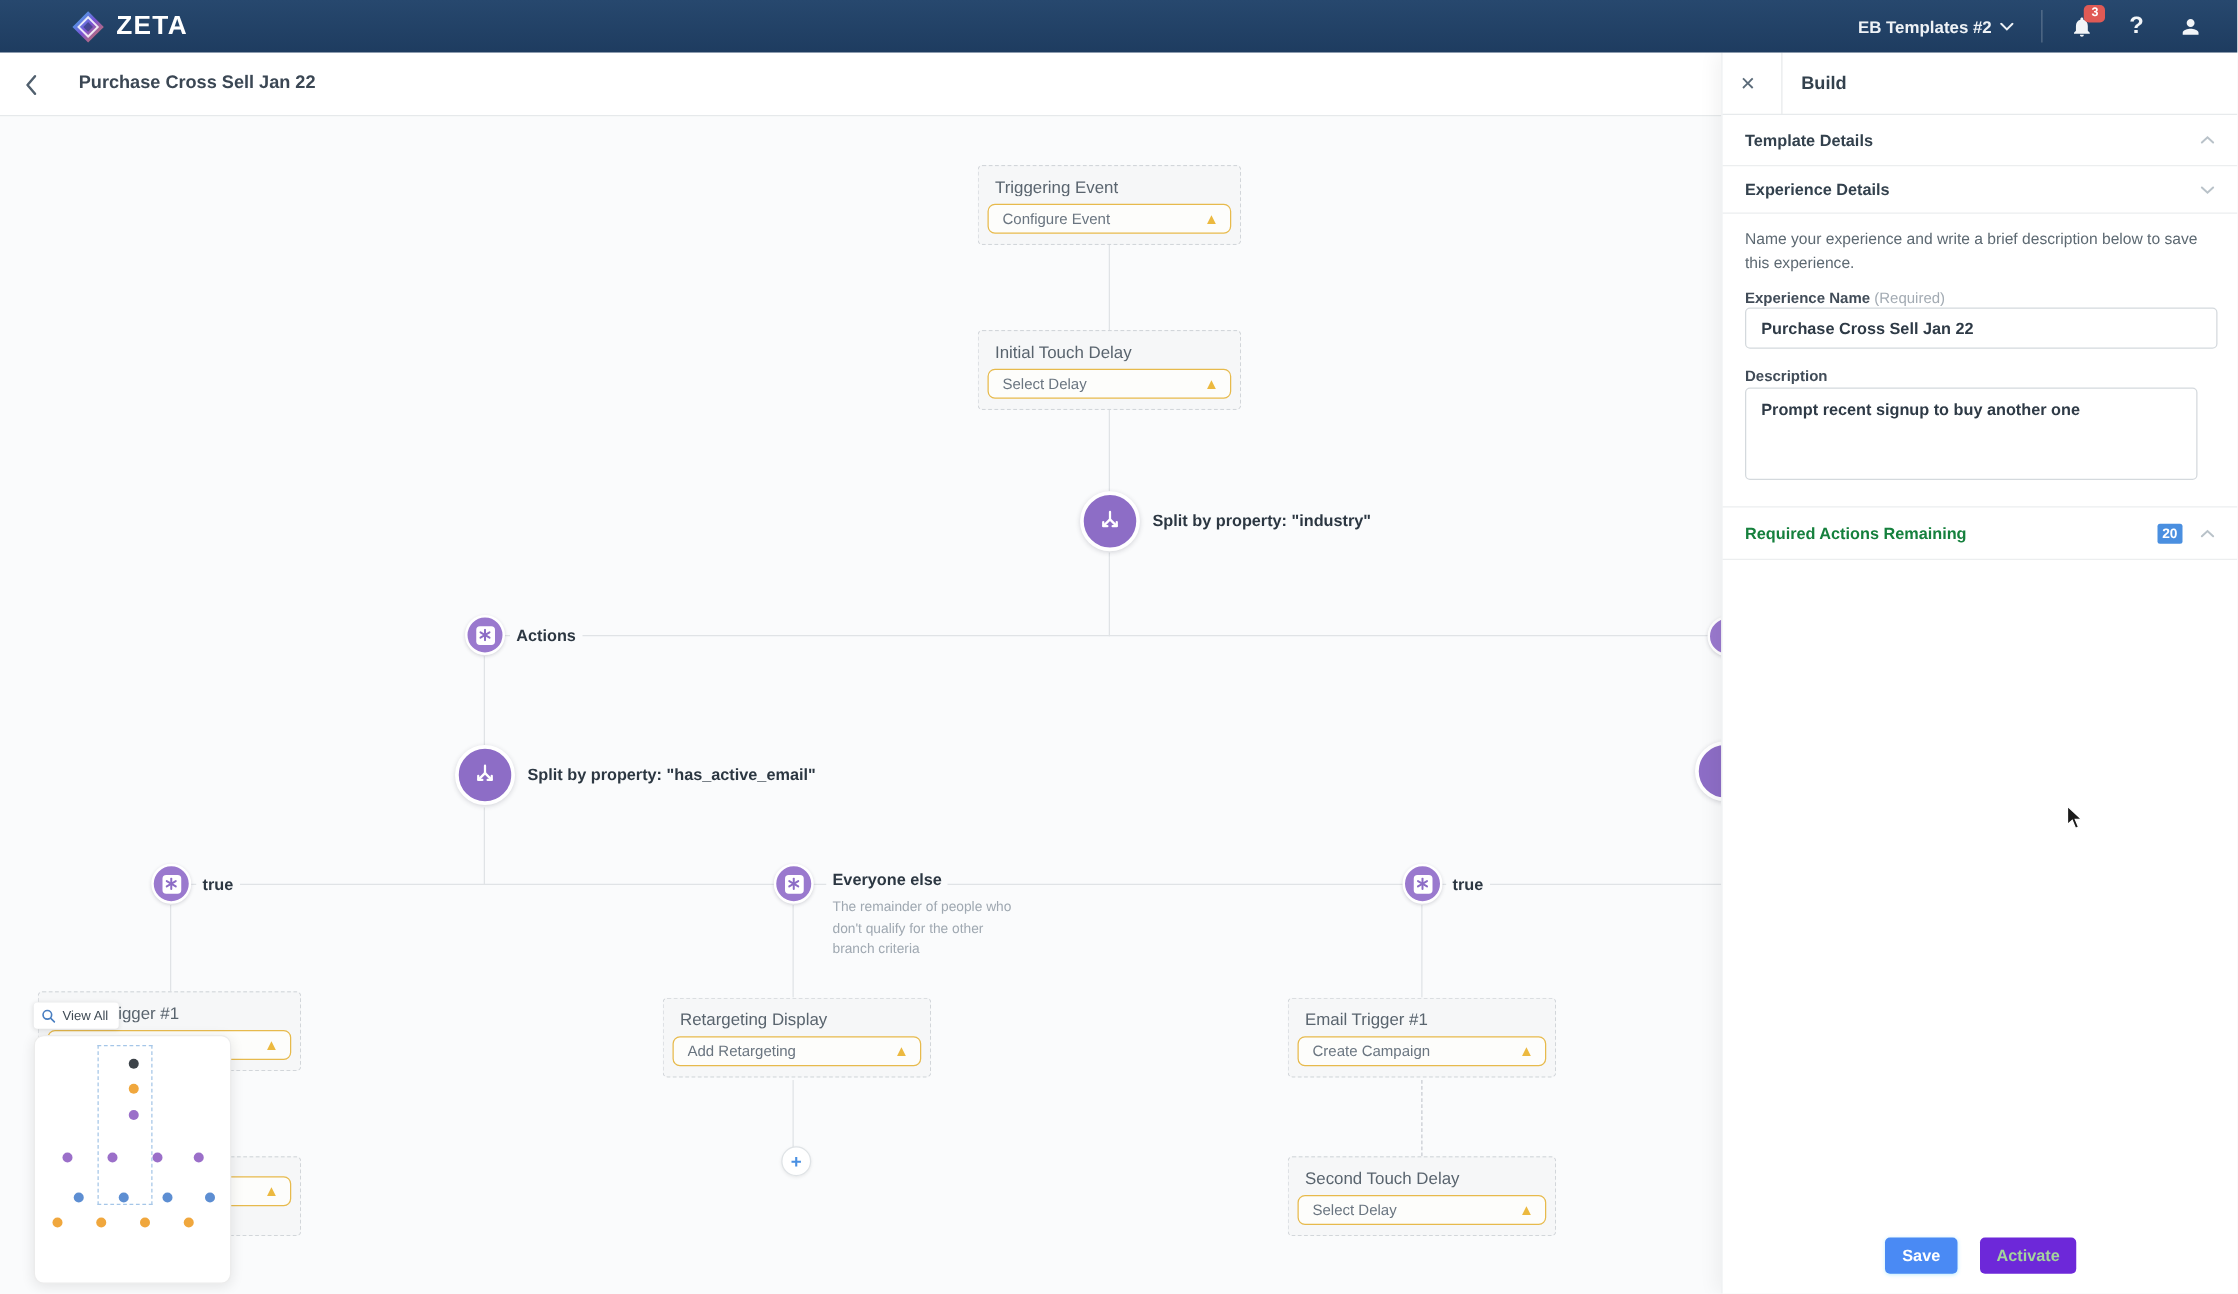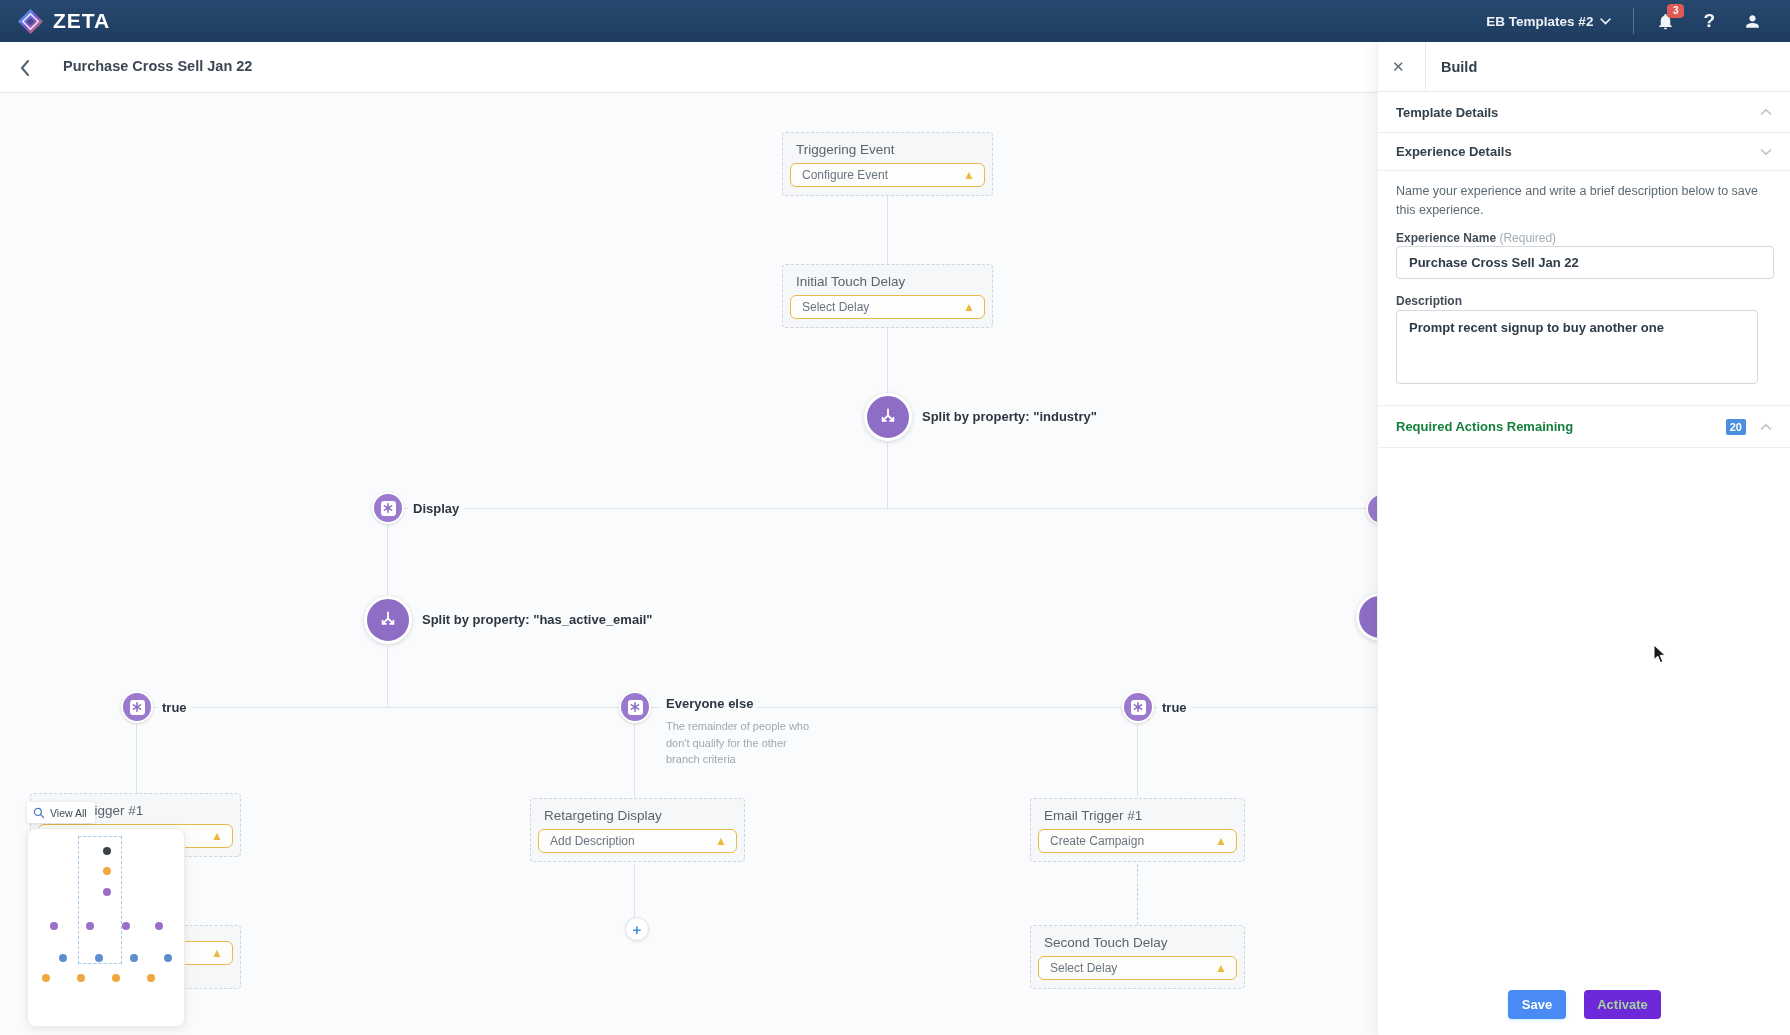--- a/index.html
+++ b/index.html
@@ -2,21 +2,21 @@
 <html><head>
 <meta charset="utf-8">
 <style>
   * { margin:0; padding:0; box-sizing:border-box; }
   html,body { width:1790px; height:1035px; overflow:hidden; background:#fafbfc;
     font-family:"Liberation Sans", sans-serif; }
   #stage { position:relative; width:1790px; height:1035px; }
 
   
   .navbar { position:absolute; left:0; top:0; width:1790px; height:42px; z-index:60;
-    background:linear-gradient(180deg,#27486e 0%,#1e3c60 100%); display:flex; align-items:center; }
+    background:linear-gradient(180deg,#27486e 0%,#1e3c60 100%); display:flex; align-items:center;padding-left:40px; }
   .brand { display:flex; align-items:center; gap:9px; margin-left:17px; }
   .brand-text { color:#fff; font-size:21px; font-weight:800; letter-spacing:1px; }
   .nav-right { position:absolute; right:0; top:0; height:42px; display:flex; align-items:center; }
   .workspace { display:flex; align-items:center; gap:7px; color:#eef2f6; font-size:13.5px; font-weight:600; cursor:pointer; }
   .nav-divider { width:1px; height:26px; background:rgba(255,255,255,.25); margin:0 22px 0 22px; }
   .nav-icon { position:relative; margin-right:28px; cursor:pointer; display:flex; align-items:center; }
   .badge { position:absolute; top:-7px; left:11px; min-width:17px; height:14px; padding:0 4px;
     background:#e05a55; border-radius:4px; color:#fff; font-size:10px; font-weight:700;
     display:flex; align-items:center; justify-content:center; }
   .qmark { color:#f2f5f8; font-size:19px; font-weight:700; }
@@ -208,21 +208,21 @@
       <span class="branch-chip">
         <svg width="10" height="10" viewBox="0 0 10 10">
           <g stroke="#8d6dc6" stroke-width="1.6" stroke-linecap="round">
             <path d="M5 0.8V9.2"></path>
               <path d="M1.4 2.9l7.2 4.2"></path>
               <path d="M8.6 2.9L1.4 7.1"></path>
           </g>
         </svg>
       </span>
     </div>
-    <div class="flow-label" style="left:408px;top:501px">Display</div>
+    <div class="flow-label" style="left:408px;top:501px">Actions</div>
 
     <div class="circle-split" style="left:364px;top:596px">
       <svg width="22" height="22" viewBox="0 0 22 22">
         <g fill="none" stroke="#ffffff" stroke-width="1.8" stroke-linecap="round" stroke-linejoin="round">
           <path d="M11 3.5 V9.5"></path>
             <path d="M11 9.5 L5.8 14.7"></path>
             <path d="M11 9.5 L16.2 14.7"></path>
           <path d="M5.6 11.6 L5.6 14.9 L8.9 14.9"></path>
             <path d="M16.4 11.6 L16.4 14.9 L13.1 14.9"></path>
         </g>
@@ -285,21 +285,21 @@
       <div class="node-title"></div>
       <div class="node-btn">
         <span class="node-btn-label"></span>
         <span class="warn-tri">▲</span>
       </div>
     </div>
 
     <div class="node-card node-card-wide" style="left:530px;top:798px">
       <div class="node-title">Retargeting Display</div>
       <div class="node-btn">
-        <span class="node-btn-label">Add Description</span>
+        <span class="node-btn-label">Add Retargeting</span>
         <span class="warn-tri">▲</span>
       </div>
     </div>
 
     <div class="plus-btn" style="left:625px;top:917px">
       <span>+</span>
     </div>
 
     <div class="node-card node-card-wide" style="left:1030px;top:798px">
       <div class="node-title">Email Trigger #1</div>

